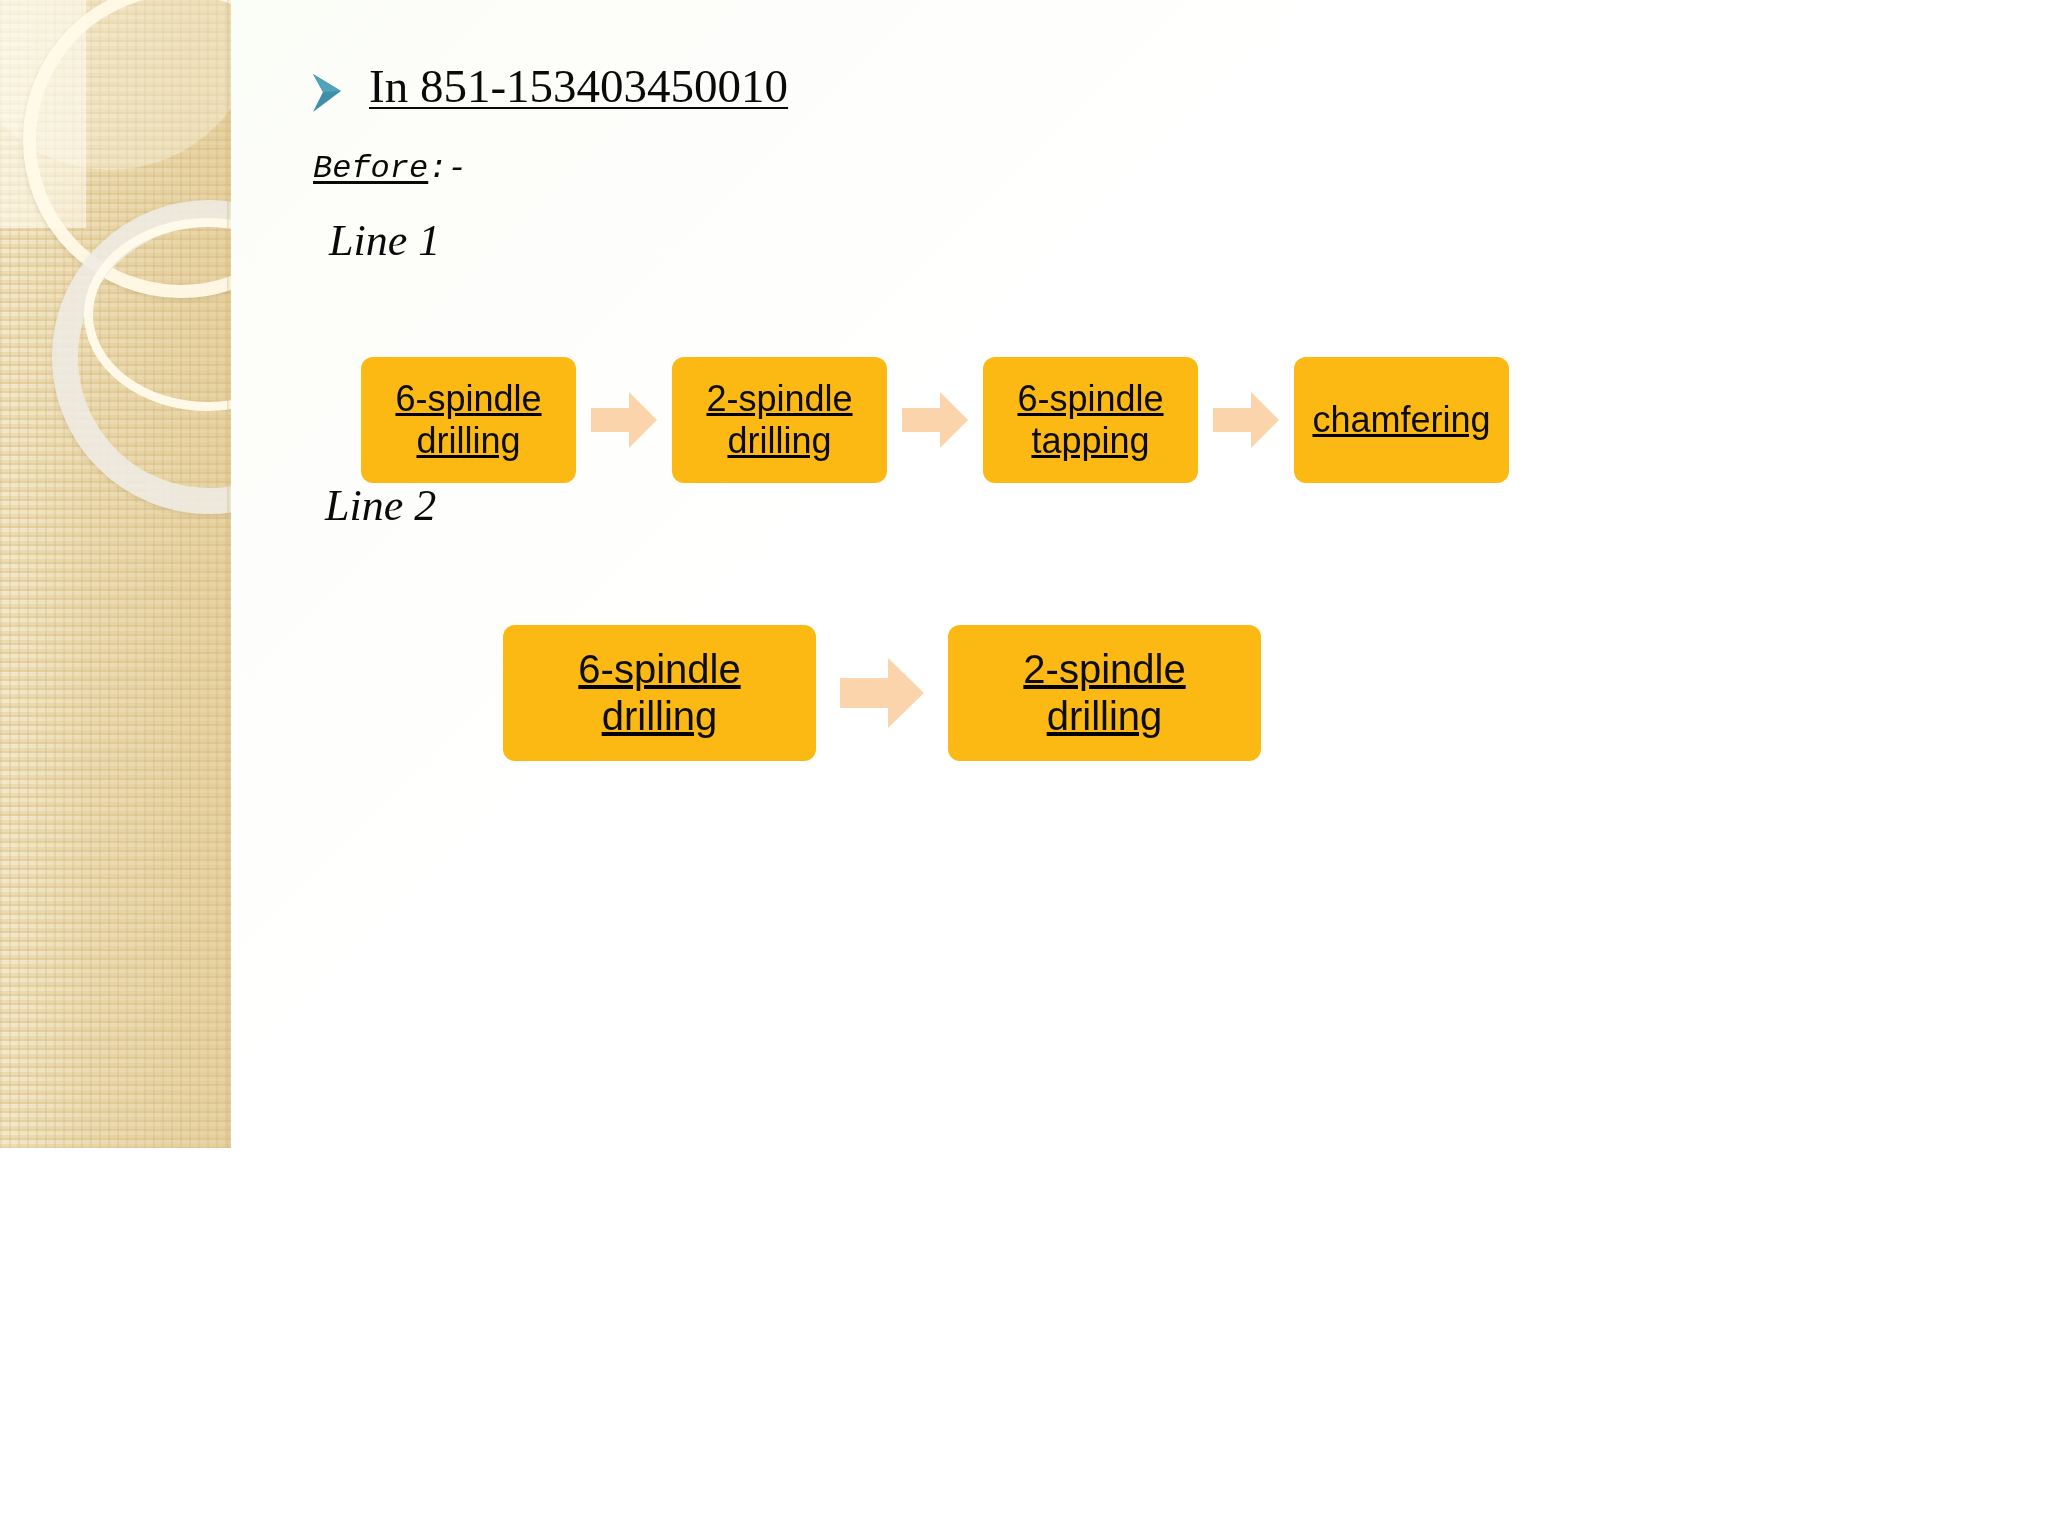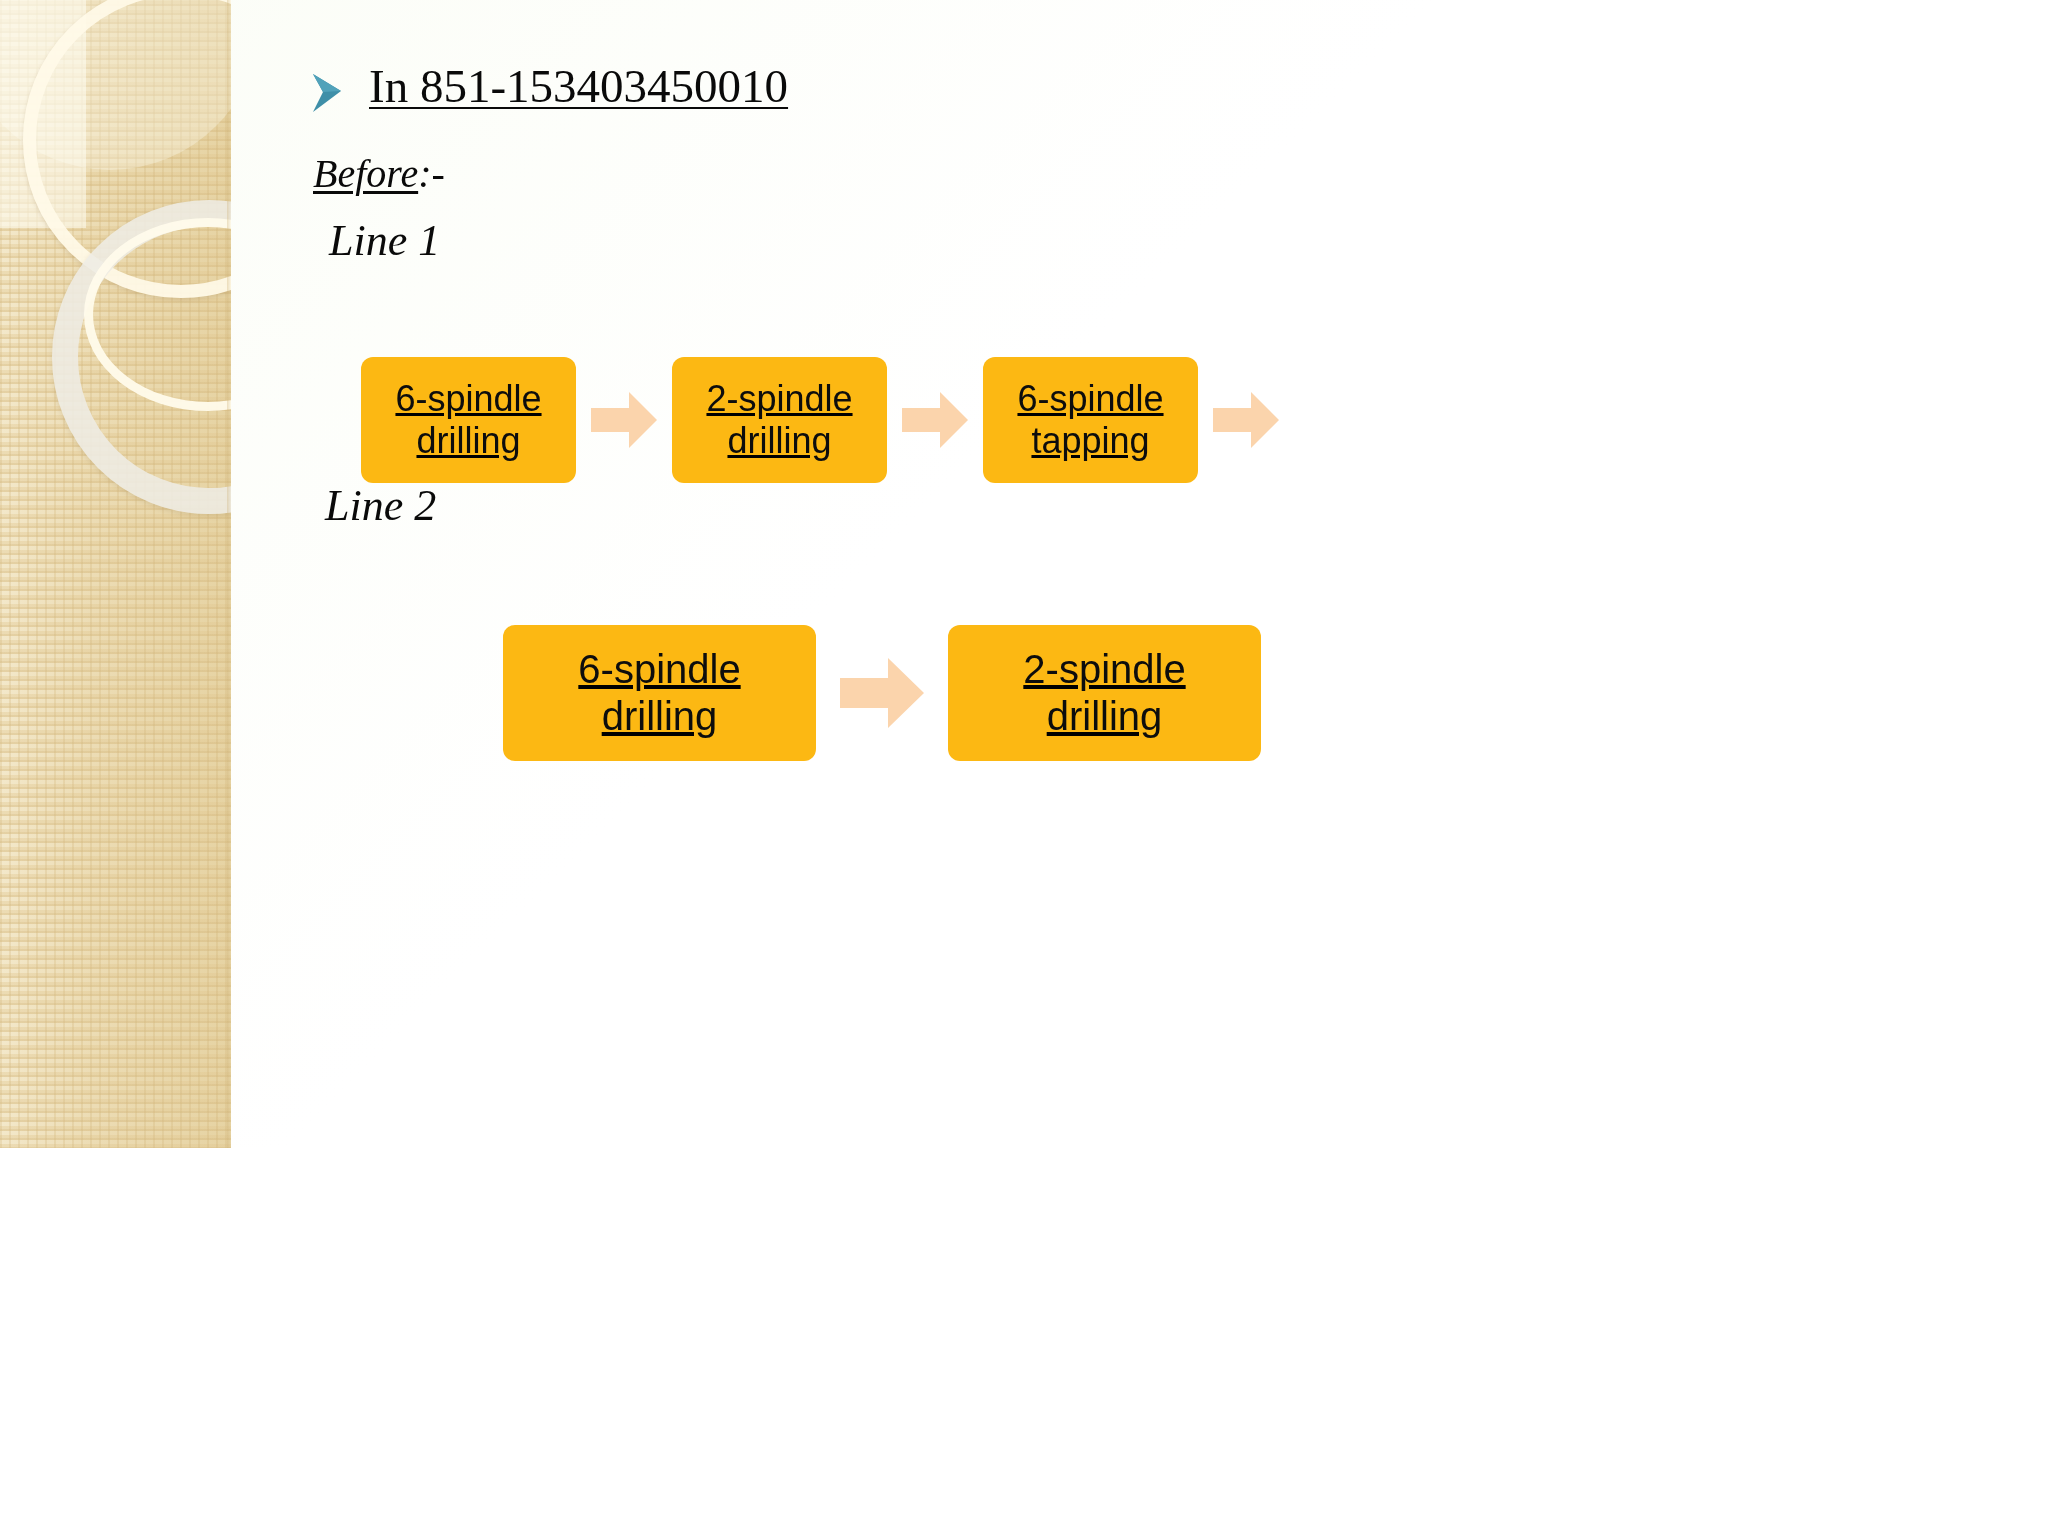--- a/index.html
+++ b/index.html
@@ -144,24 +144,25 @@
     text-underline-offset: 5px;
     text-decoration-thickness: 2px;
     white-space: nowrap;
   }
 
   
   .before-line {
     position: absolute;
     left: 82px;
     top: 150px;
-    font-size: 40px;
+    font-size: 32px;
     font-style: italic;
     color: #0a0a0a;
     white-space: nowrap;
+    font-family: Liberation Mono, monospace;
   }
   .before-line .u {
     text-decoration: underline;
     text-underline-offset: 4px;
     text-decoration-thickness: 3px;
   }
 
   
   .line-label {
     position: absolute;
@@ -277,20 +278,21 @@
           <path d="M2 19 L40 19 L40 3 L68 31 L40 59 L40 43 L2 43 Z" fill="#fbd4ac"></path>
         </svg>
       </div>
       <div class="flow-box">6-spindle
 tapping</div>
       <div class="flow-arrow">
         <svg width="70" height="62" viewBox="0 0 70 62" aria-hidden="true">
           <path d="M2 19 L40 19 L40 3 L68 31 L40 59 L40 43 L2 43 Z" fill="#fbd4ac"></path>
         </svg>
       </div>
+      <div class="flow-box">chamfering</div>
     </div>
 
     <div class="line-label line-label-2">Line 2</div>
 
     <div class="flow-row flow-row-2">
       <div class="flow-box">6-spindle
 drilling</div>
       <div class="flow-arrow">
         <svg width="88" height="78" viewBox="0 0 88 78" aria-hidden="true">
           <path d="M2 24 L50 24 L50 4 L86 39 L50 74 L50 54 L2 54 Z" fill="#fbd4ac"></path>

